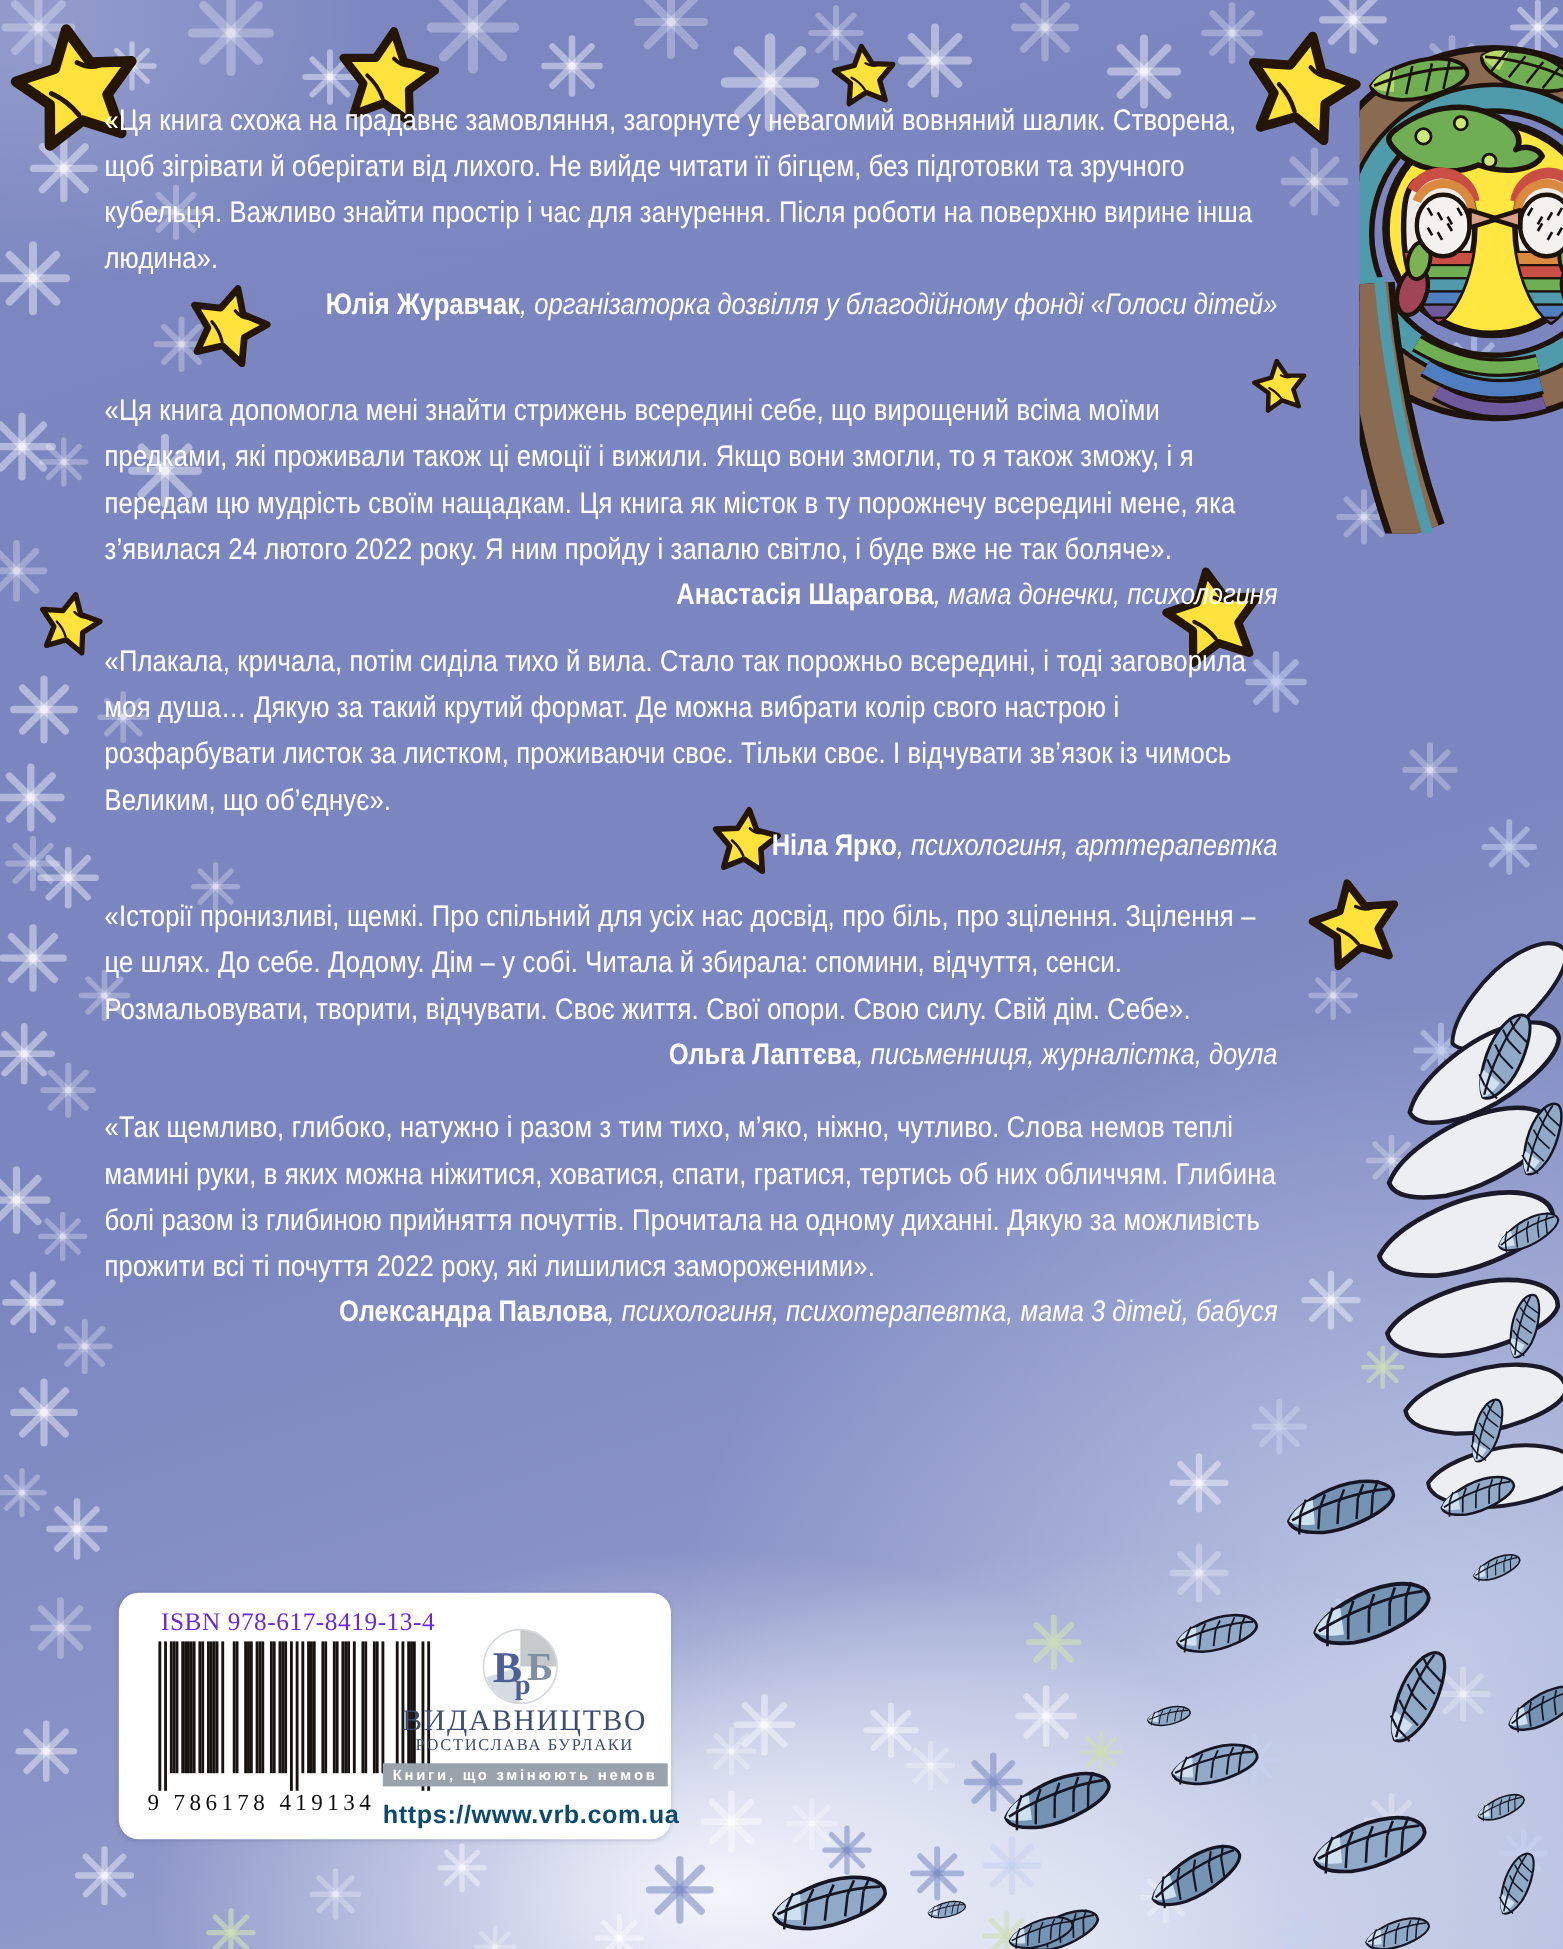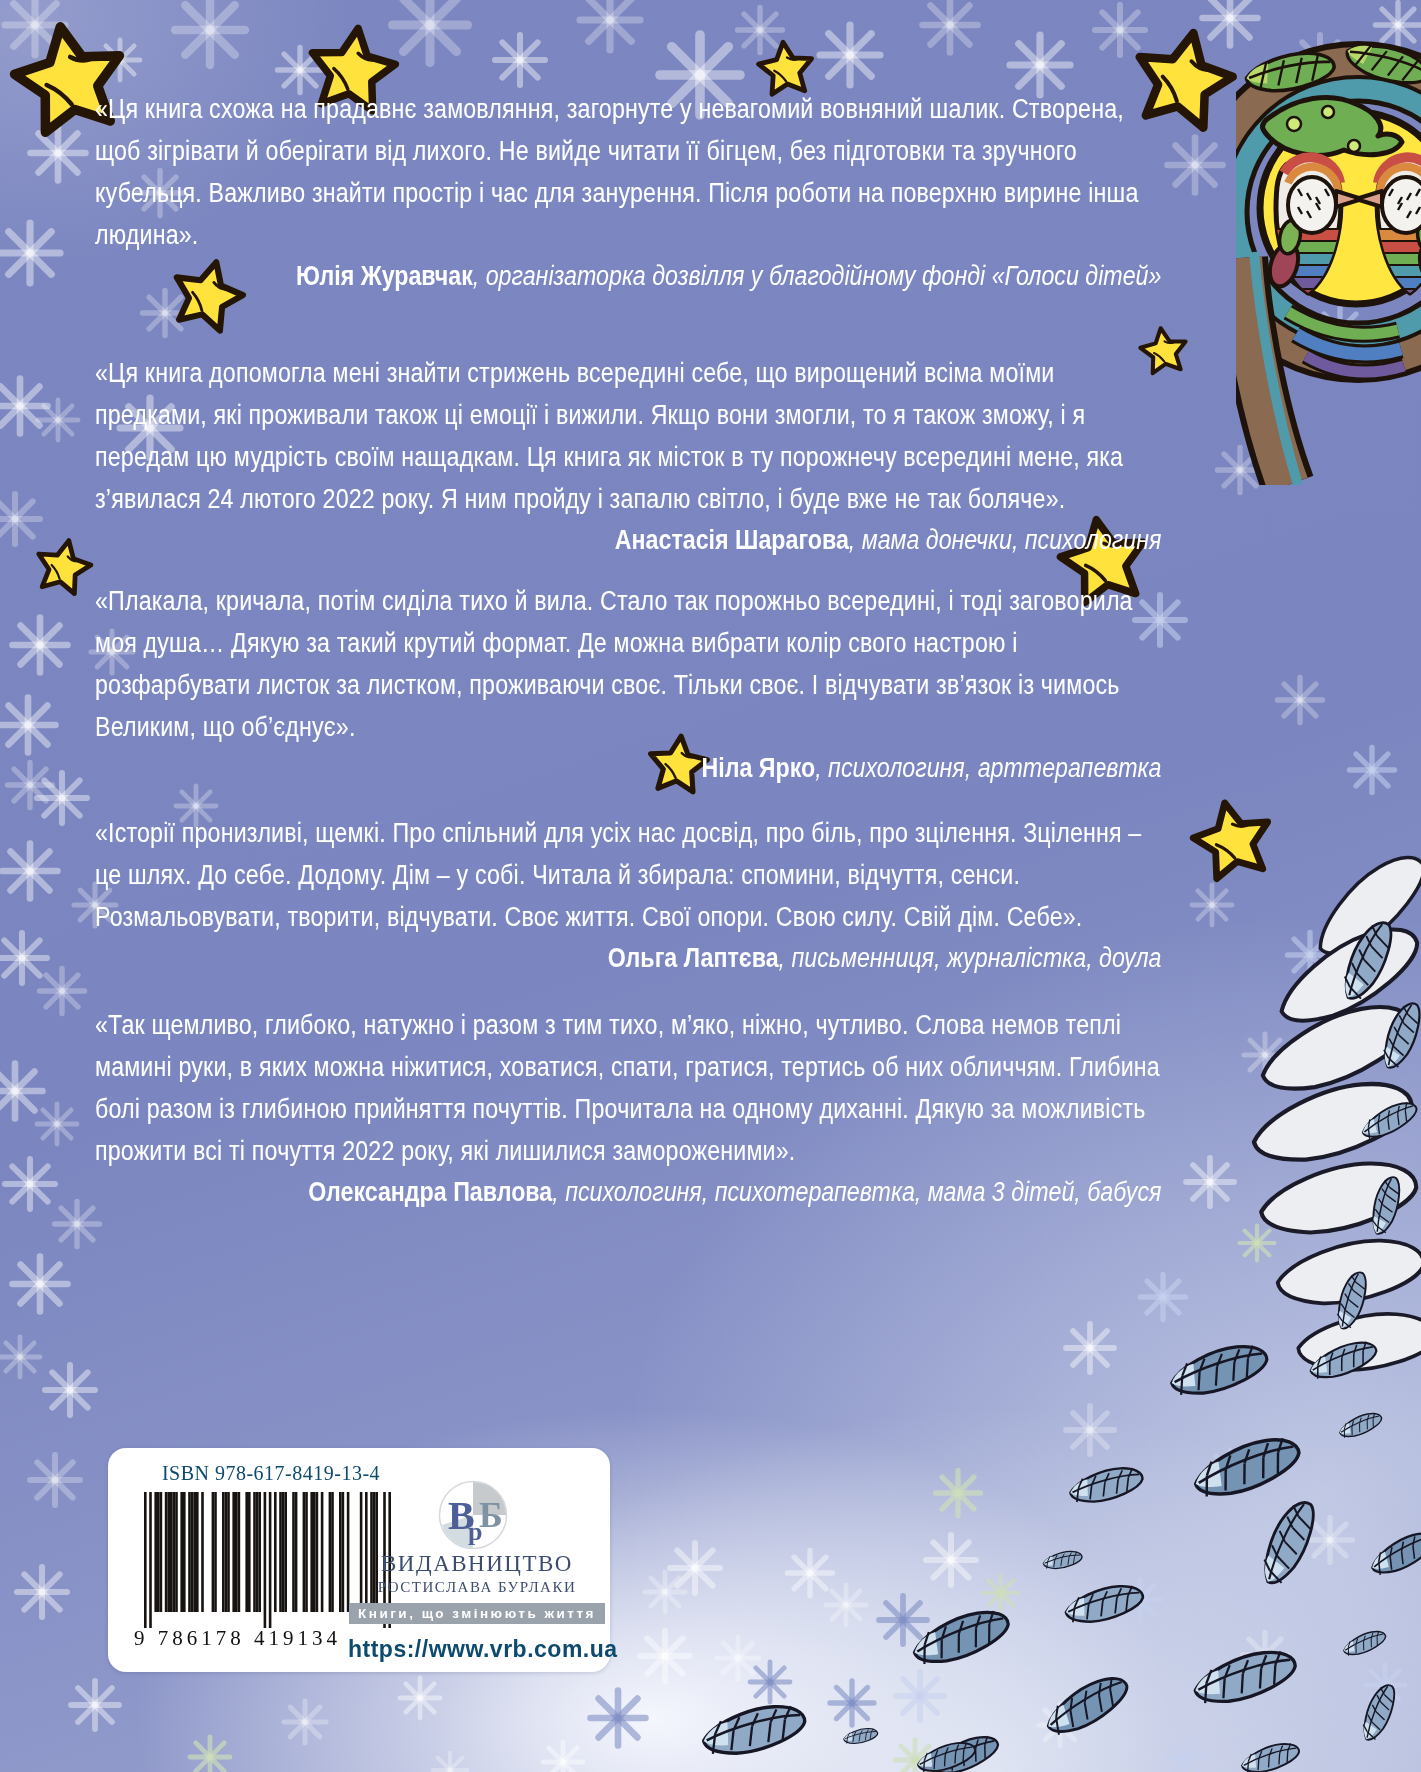--- a/index.html
+++ b/index.html
@@ -28,30 +28,30 @@
   .t{margin-bottom:56px;}
   .t.g2{margin-bottom:20px;}
   .t.g3{margin-bottom:24px;}
   .t.g4{margin-bottom:26px;}
   .pubcard{
     position:absolute;left:108px;top:1448px;width:502px;height:224px;z-index:3;
     background:#fff;border-radius:18px;box-shadow:0 1px 4px rgba(40,45,90,.18);
   }
   .isbn{
     position:absolute;left:18px;top:14px;width:290px;text-align:center;
-    font-family:"Liberation Serif","DejaVu Serif",serif;font-size:20px;color:#0c4a6e;
+    font-family:"Liberation Serif","DejaVu Serif",serif;font-size:23px;color:#6d28d9;
     letter-spacing:.5px;white-space:nowrap;
   }
   .barcode{position:absolute;left:22px;top:44px;}
   .logo{position:absolute;left:330px;top:32px;}
   .pubcol{position:absolute;left:240px;top:104px;width:258px;text-align:center;}
   .pubname1,.pubname2{
     font-family:"Liberation Serif","DejaVu Serif",serif;color:#3d4d70;letter-spacing:1.5px;
   }
-  .pubname1{font-size:23px;line-height:24px;}
+  .pubname1{font-size:27px;line-height:24px;}
   .pubname2{font-size:15px;line-height:23px;white-space:nowrap;}
   .tagband{
     margin:4px auto 0;display:inline-block;background:#9aa2ab;color:#fff;
     font-size:13.5px;font-weight:bold;letter-spacing:2.5px;padding:3px 9px;white-space:nowrap;
   }
   .puburl{
     margin-top:12px;font-size:23px;font-weight:bold;color:#0c4a6e;letter-spacing:.5px;
     white-space:nowrap;
   }
 </style>
@@ -1223,17 +1223,17 @@
       <path d="M35 2 A33 33 0 0 1 68 35 L35 35 Z" fill="#c6cacd"></path>
       <path d="M35 68 A33 33 0 0 1 4 45 L35 35 Z" fill="#aebfc9" opacity=".55"></path>
       <text x="10" y="49" font-family="Liberation Serif, DejaVu Serif, serif" font-weight="bold" font-size="40" fill="#4d5f96">В</text>
       <text x="30" y="60" font-family="Liberation Serif, DejaVu Serif, serif" font-weight="bold" font-size="26" fill="#4d5f96">р</text>
       <text x="41" y="47" font-family="Liberation Serif, DejaVu Serif, serif" font-weight="bold" font-size="36" fill="#7e92a4">Б</text>
     </svg>
 
     <div class="pubcol">
       <div class="pubname1">ВИДАВНИЦТВО</div>
       <div class="pubname2">РОСТИСЛАВА БУРЛАКИ</div>
-      <div class="tagband">Книги, що змінюють життя</div>
+      <div class="tagband">Книги, що змінюють немов</div>
       <div class="puburl">https://www.vrb.com.ua</div>
     </div>
   </section>
 </div>
 
 </body></html>

